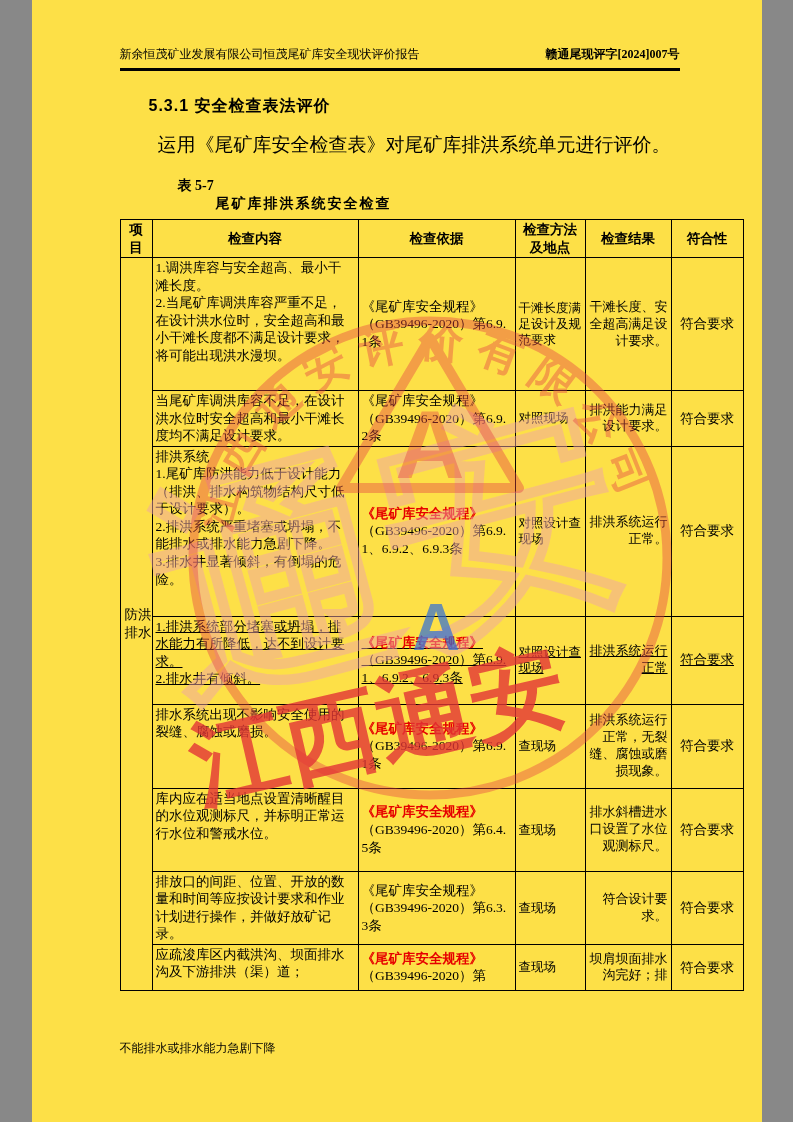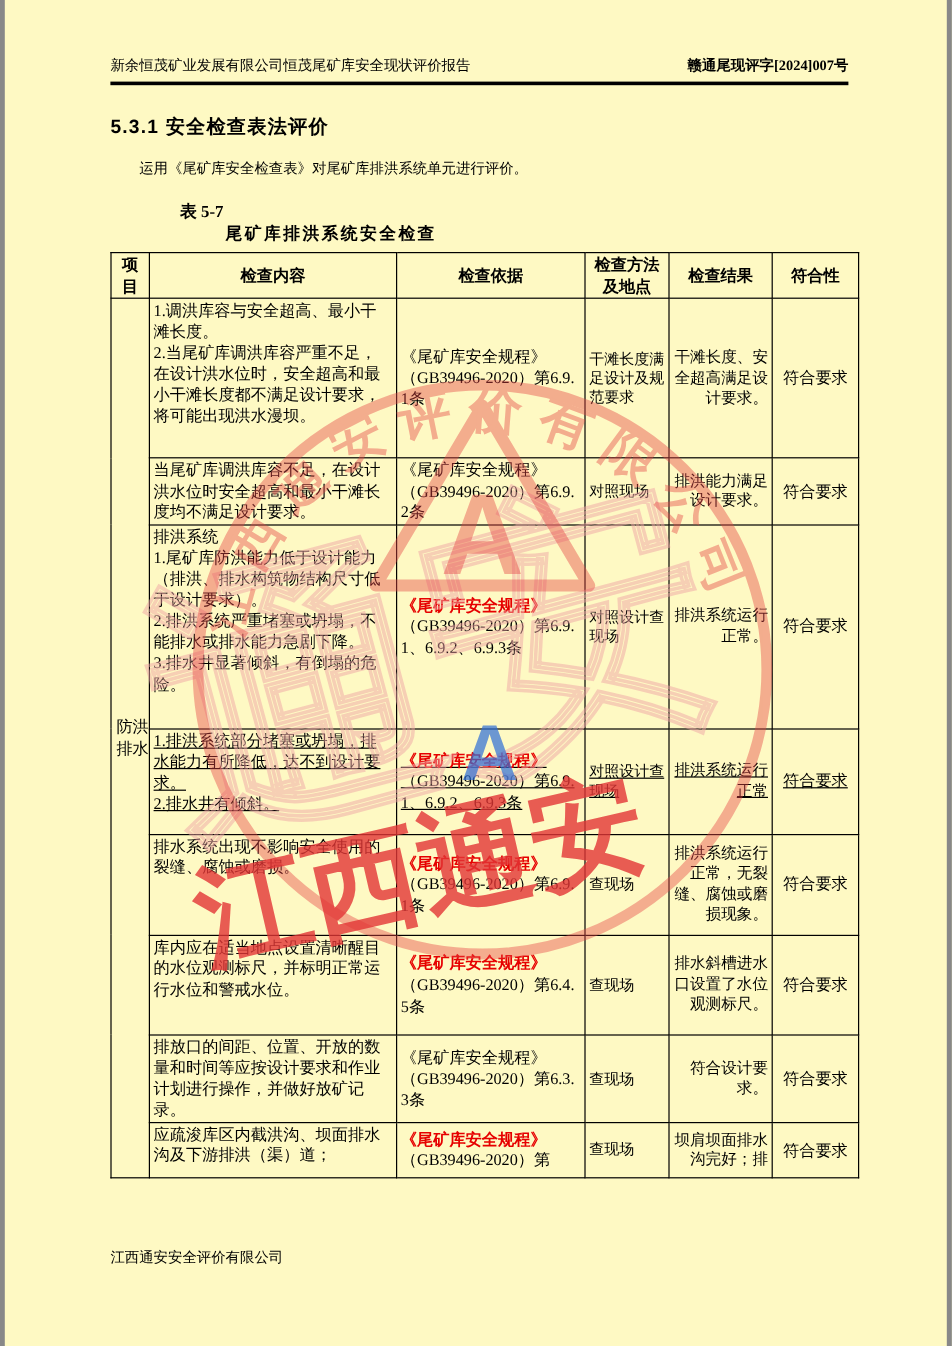--- a/index.html
+++ b/index.html
@@ -1,30 +1,30 @@
 <!DOCTYPE html>
 <html><head>
 <meta charset="utf-8">
 <style>
   * { margin:0; padding:0; box-sizing:border-box; }
   html,body { background:#888; }
   body { font-family:"Liberation Serif", serif; color:#000; }
   .page {
-    position:relative; width:785px; height:1122px; margin:0 auto;
-    background:#fef9c3; overflow:hidden;
+    position:relative; width:730px; height:1122px; margin:0 auto;
+    background:#fde047; overflow:hidden;
   }
   .content { position:relative; z-index:1; padding:46px 82px 0 88px; }
 
   .doc-header { display:flex; justify-content:space-between; align-items:flex-end; font-size:12px; }
   .doc-header .hdr-right { font-weight:bold;padding-left:48px; }
   .header-rule { margin-top:5px; height:1px; border-top:2px solid #000; border-bottom:1px solid #000; }
 
   .sec-heading { margin-top:24px; font-family:"Liberation Sans", sans-serif; font-size:19px; font-weight:bold; letter-spacing:1px; }
-  .subsec-heading { margin-top:25px; font-family:"Liberation Sans", sans-serif; font-size:16px; font-weight:bold; letter-spacing:1px; }
-  .intro { margin-top:15px; font-size:12px; text-indent:2em; }
+  .subsec-heading { margin-top:25px; font-family:"Liberation Sans", sans-serif; font-size:16px; font-weight:bold; letter-spacing:1px;margin-left:29px; }
+  .intro { margin-top:15px; font-size:19px; text-indent:2em; }
 
   .caption { margin-top:19px; margin-bottom:6px; font-size:14px; font-weight:bold; display:flex;flex-direction:column; }
   .caption .cap-no { margin-left:58px; }
   .caption .cap-title { margin-left:96px; letter-spacing:2px; }
 
   table.check { width:623px; border-collapse:collapse; table-layout:fixed; font-size:13.5px; line-height:1.3; }
   .check th, .check td { border:1px solid #000; padding:1px 3px; vertical-align:middle; word-break:break-all; }
   .check th { font-weight:bold; text-align:center; white-space:pre-line; }
   .check td.project { text-align:right; white-space:pre-line; padding:1px 0; letter-spacing:0; }
   .check td.content { vertical-align:top; text-align:left; white-space:pre-line; }
@@ -170,15 +170,15 @@
       <path d="M398 338 L487 488 L309 488 Z" fill="none" stroke="#e64545" stroke-width="10" stroke-linejoin="round"></path>
       <text x="398" y="478" font-size="96" font-weight="bold" fill="#e64545" text-anchor="middle" font-family="Liberation Sans, sans-serif">A</text>
       <text font-size="44" font-weight="bold" fill="#e64545" letter-spacing="12">
         <textPath href="#arcTop" startOffset="4%">江西通安评价有限公司</textPath>
       </text>
     </g>
     <text x="404" y="650" font-size="66" font-weight="bold" fill="#2f6fd8" opacity="0.7" text-anchor="middle" font-family="Liberation Sans, sans-serif">A</text>
     <text x="168" y="800" font-size="95" font-weight="bold" fill="#e33636" opacity="0.8" transform="rotate(-13 168 800)">江西通安</text>
   </svg>
 
-  <div class="footer-company">江西通安安全评价有限公司</div>
+  <div class="footer-company">不能排水或排水能力急剧下降</div>
 
 </div>
 
 </body></html>

